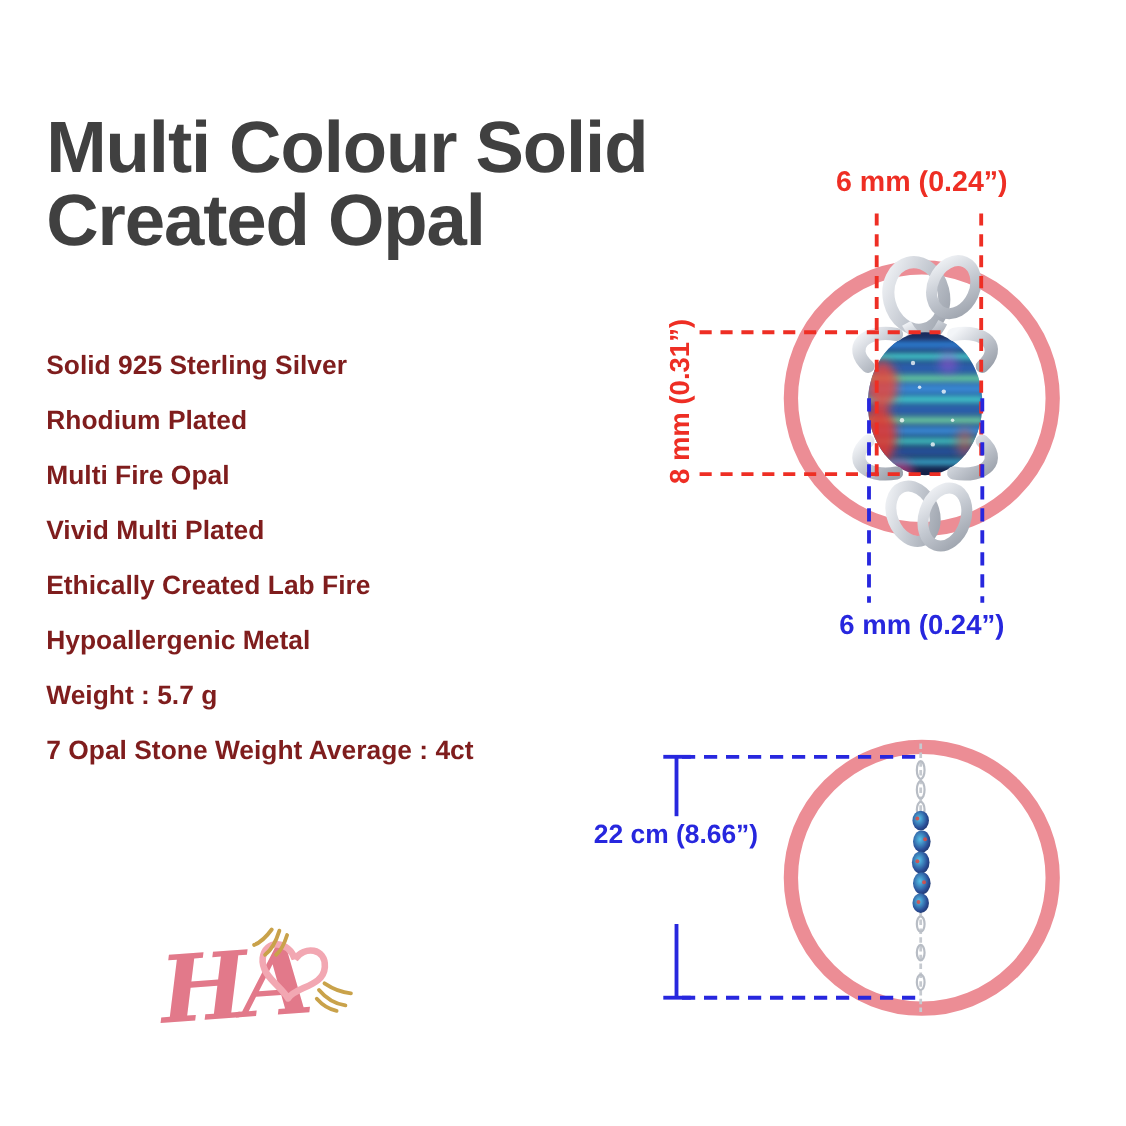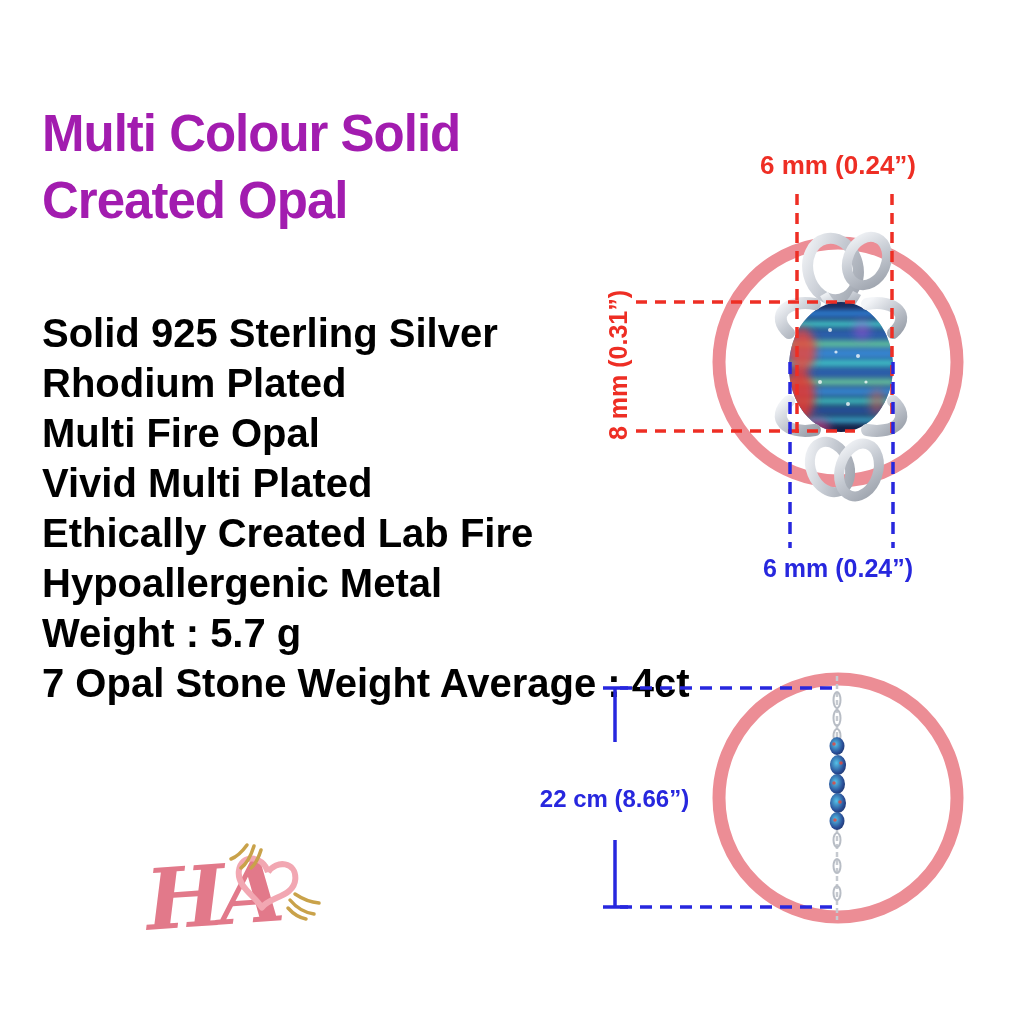--- a/index.html
+++ b/index.html
@@ -2,43 +2,43 @@
 <html><head>
 <meta charset="utf-8">
 <style>
   html,body{margin:0;padding:0;background:#fff;}
   .canvas{
     position:relative;width:1024px;height:1024px;background:#ffffff;
     font-family:"Liberation Sans",sans-serif;overflow:hidden;
   }
   .title{
     position:absolute;left:42px;top:100px;
-    font-size:51px;font-weight:bold;color:#a21caf;
+    font-size:66px;font-weight:bold;color:#404040;
     line-height:67px;letter-spacing:-1px;
   }
   .features{
     position:absolute;left:42px;top:308px;margin:0;padding:0;list-style:none;
   }
   .features li{
-    font-size:40px;font-weight:bold;color:#000000;height:50px;line-height:50px;
+    font-size:24px;font-weight:bold;color:#7f1d1d;height:50px;line-height:50px;
     white-space:nowrap;
   }
   .dim-label{
     position:absolute;font-weight:bold;white-space:nowrap;text-align:center;
   }
   .red{color:#ee2e24;}
   .blue{color:#2727de;}
   .label-top-width{left:728px;top:150px;width:220px;font-size:26px;}
   .label-side-height{
     left:518px;top:350px;width:200px;height:30px;font-size:25px;
     transform:rotate(-90deg);transform-origin:center;line-height:30px;
   }
   .label-bottom-width{left:728px;top:554px;width:220px;font-size:25px;}
   .bracelet-label{
-    left:512px;top:744px;width:205px;font-size:24px;line-height:29px;margin-top:40px;
+    left:512px;top:744px;width:205px;font-size:24px;line-height:29px;
   }
   .bracelet-label span{display:block;}
   svg.art{position:absolute;left:0;top:0;}
 </style>
 </head>
 <body>
 
 <div class="canvas">
 
   <div class="title">

